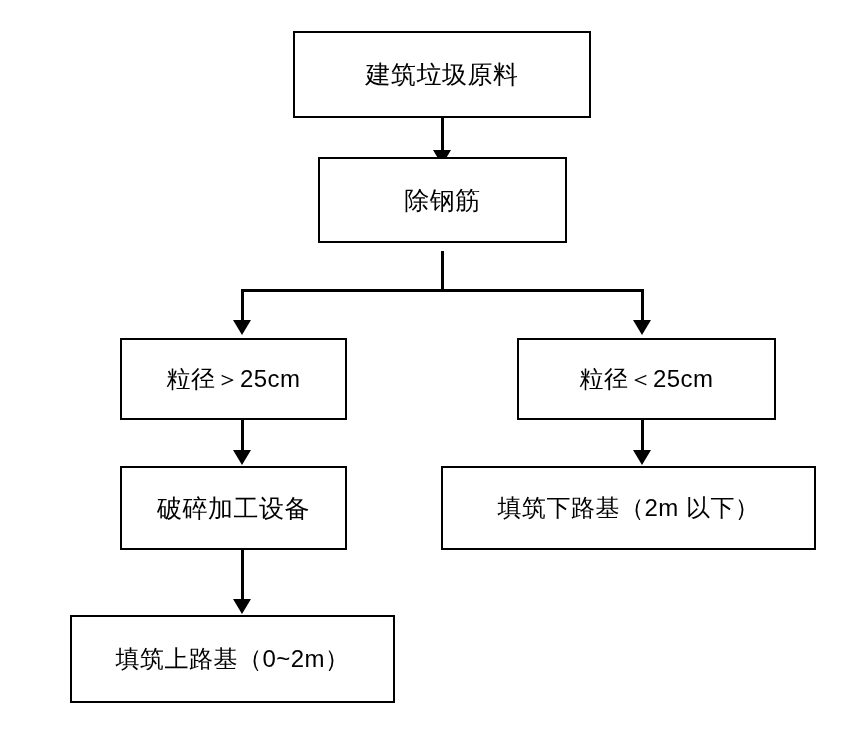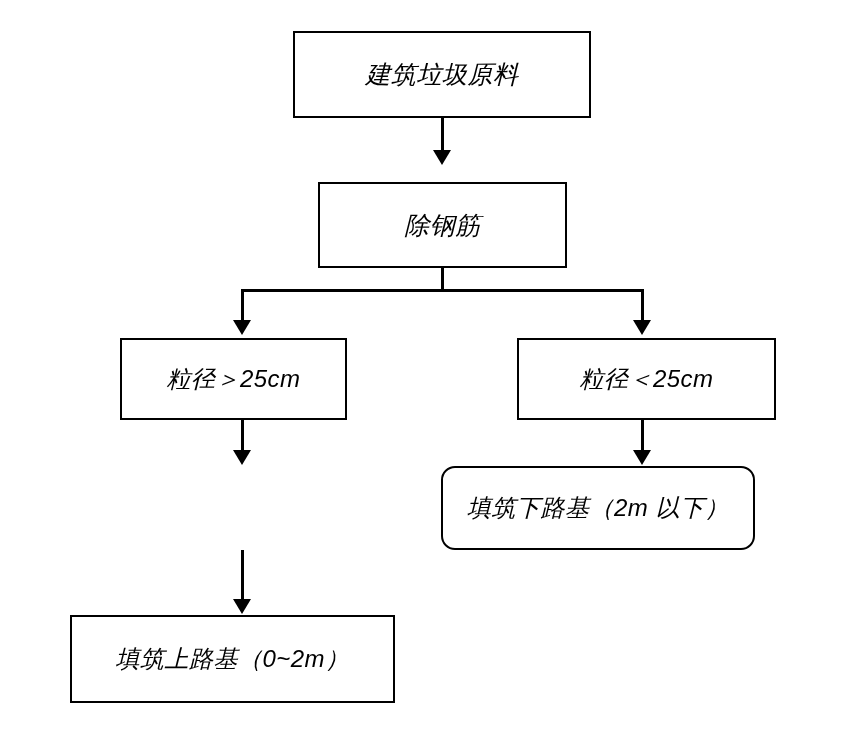--- a/index.html
+++ b/index.html
@@ -10,46 +10,45 @@
   }
   body {
     font-family: "Liberation Sans", "DejaVu Sans", sans-serif;
   }
   #canvas {
     position: relative;
     width: 864px;
     height: 736px;
     background: #ffffff;
     overflow: hidden;
-    font-style: italic;
   }
   .node {
     position: absolute;
     box-sizing: border-box;
     background: #ffffff;
     border: 2.5px solid #000000;
     display: flex;
     align-items: center;
     justify-content: center;
     text-align: center;
     color: #000000;
     line-height: 1.15;
   }
   .node-label {
     display: block;
     white-space: nowrap;
     font-size: 25px;
     letter-spacing: 0.5px;
   }
   .node.n1 { left: 293px;  top: 31px;  width: 298px; height: 87px; }
-  .node.n2 { left: 318px;  top: 182px; width: 249px; height: 86px; }
+  .node.n2 { left: 318px;  top: 157px; width: 249px; height: 86px; }
   .node.n3 { left: 120px;  top: 338px; width: 227px; height: 82px; align-items: center; }
   .node.n4 { left: 517px;  top: 338px; width: 259px; height: 82px; }
   .node.n5 { left: 120px;  top: 466px; width: 227px; height: 84px; }
-  .node.n6 { left: 441px;  top: 466px; width: 314px; height: 84px; border-radius: 14px; }
+  .node.n6 { left: 441px;  top: 466px; width: 375px; height: 84px; }
   .node.n7 { left: 70px;   top: 615px; width: 325px; height: 88px; align-items: center; }
 
   .node.n3 .node-label,
   .node.n4 .node-label,
   .node.n6 .node-label,
   .node.n7 .node-label { font-size: 24px; }
 
   
   .edge-v {
     position: absolute;
@@ -129,20 +128,23 @@
   </div>
 
   <div class="node n3">
     <span class="node-label">粒径＞25cm</span>
   </div>
 
   <div class="node n4">
     <span class="node-label">粒径＜25cm</span>
   </div>
 
+  <div class="node n5">
+    <span class="node-label">破碎加工设备</span>
+  </div>
 
   <div class="node n6">
     <span class="node-label">填筑下路基（2m 以下）</span>
   </div>
 
   <div class="node n7">
     <span class="node-label">填筑上路基（0~2m）</span>
   </div>
 
 </div>

